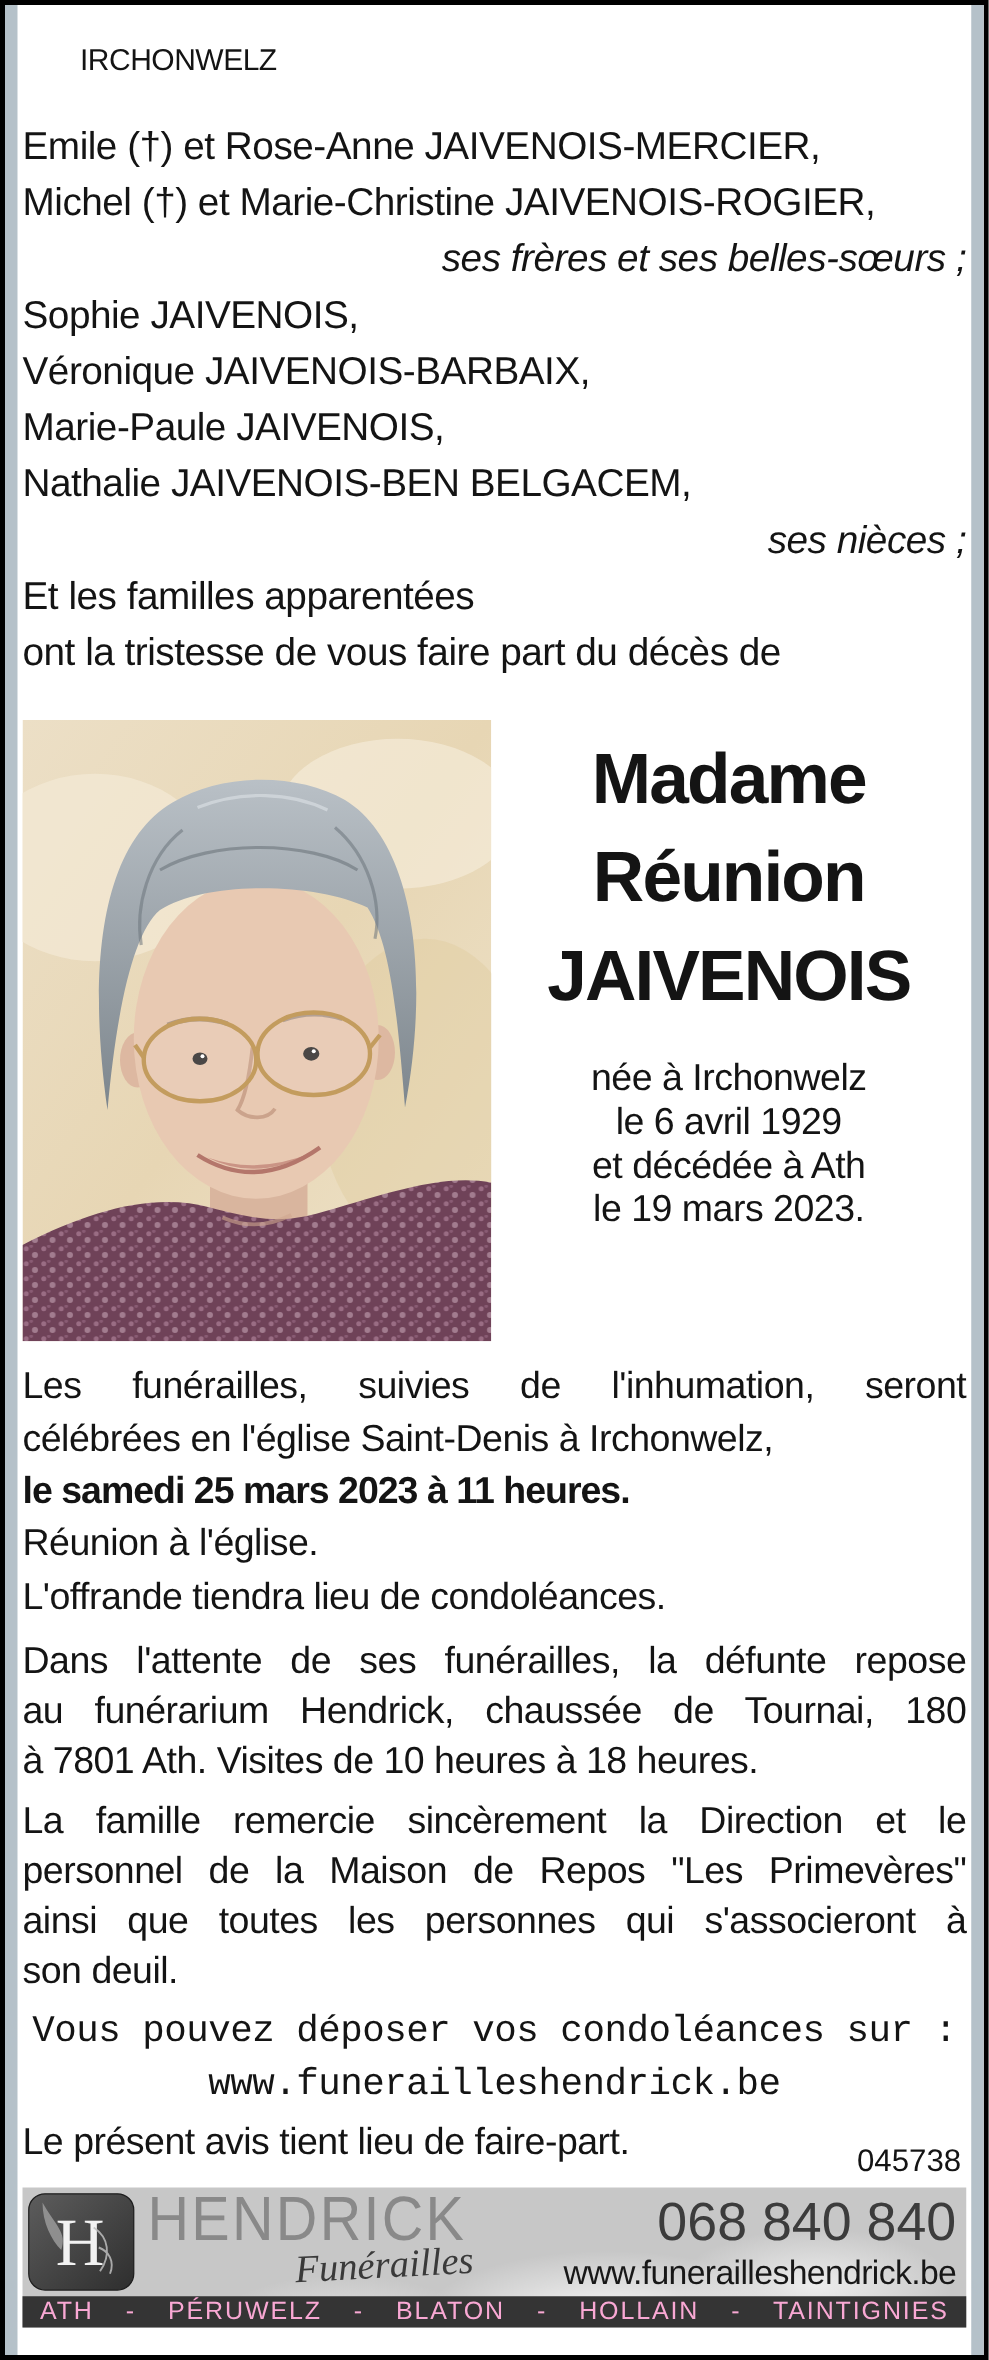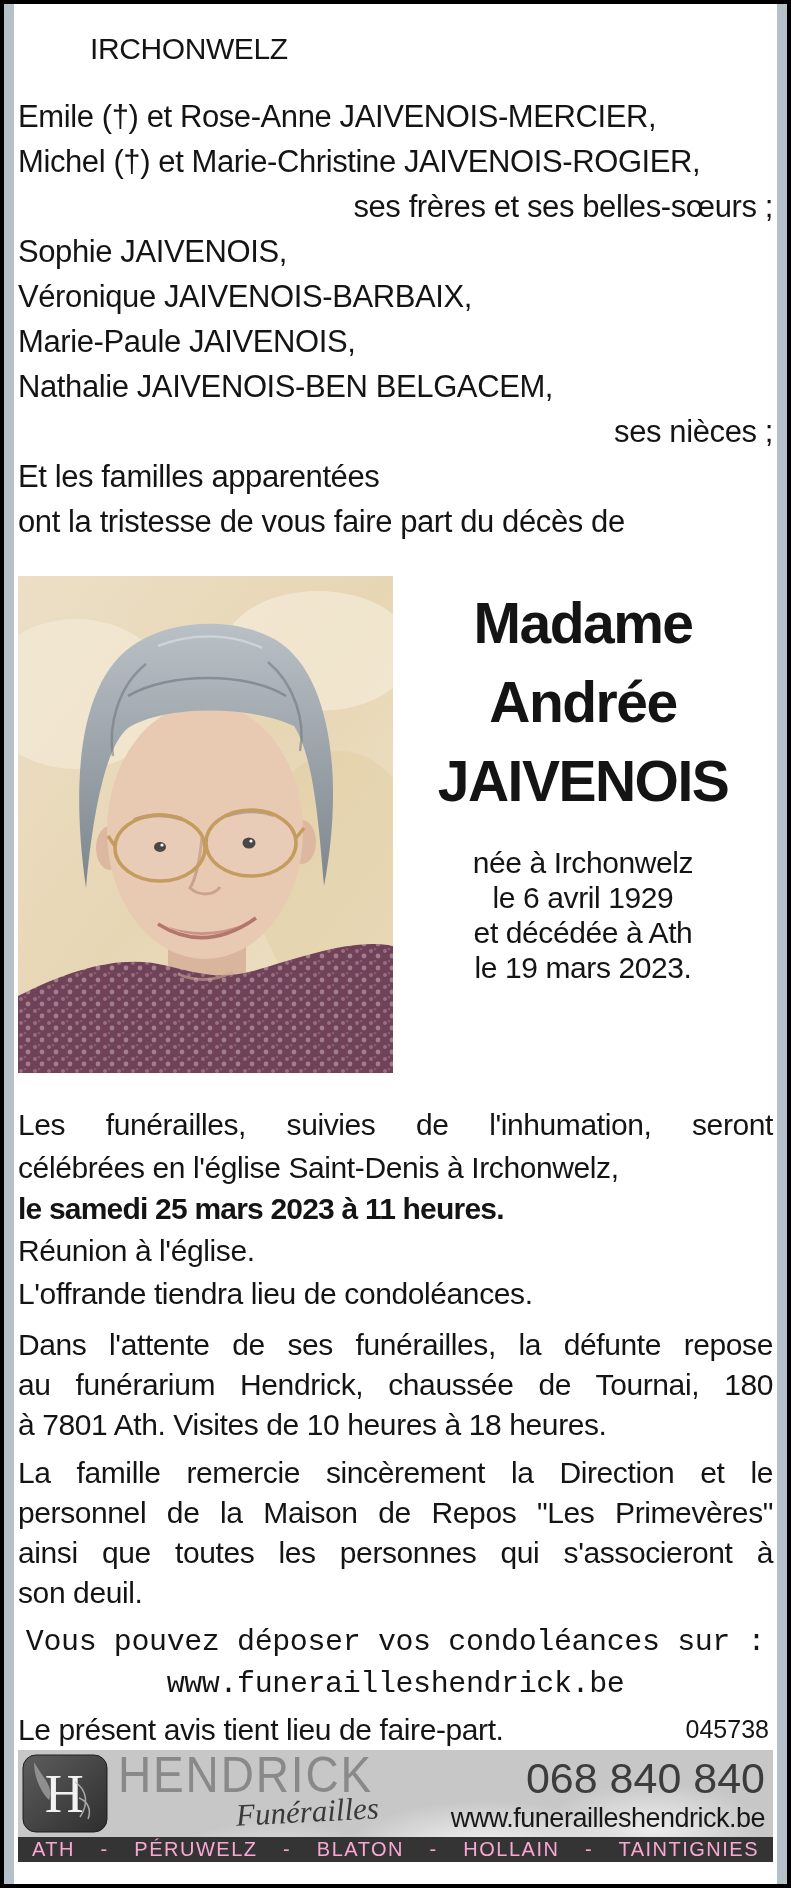--- a/index.html
+++ b/index.html
@@ -6,29 +6,29 @@
   .page{
     position:relative;box-sizing:border-box;
     width:791px;height:1888px;
     border:4px solid #000;background:#fff;overflow:hidden;
     font-family:"Liberation Sans",sans-serif;color:#141414;
     letter-spacing:-0.4px;
   }
   .strip{position:absolute;top:0;bottom:0;width:10px;background:#b5c1c9;}
   .strip.l{left:0}.strip.r{right:0}
   .flow{position:relative;margin:0 14px;}
-  .place{margin:28px 0 0 72px;font-size:30px;line-height:34px;}
+  .place{margin:28px 0 0 46px;font-size:24px;line-height:34px;}
   .lines31{margin-top:28px;font-size:31px;line-height:45px;}
-  .right{text-align:right;}
+  .right{text-align:right;font-style:italic;}
   .photo-row{display:flex;margin-top:32px;}
   .photo{width:375px;height:497px;flex:none;display:block;}
   .tcol{flex:1;text-align:center;padding-top:8px;}
   .tname{font-weight:700;font-size:57px;line-height:79px;letter-spacing:-1.5px;}
   .life{margin-top:24px;font-size:30px;line-height:35px;}
-  .p1{margin-top:30px;font-size:30px;line-height:43px;}
+  .p1{margin-top:14px;font-size:30px;line-height:43px;}
   .bdate{font-weight:700;text-align:left;line-height:40px;letter-spacing:-0.8px;}
   .p2{margin-top:10px;font-size:30px;line-height:40px;}
   .p3{margin-top:8px;font-size:30px;line-height:40px;}
   .j{text-align:justify;text-align-last:justify;}
   .cblock{margin-top:8px;font-size:30px;line-height:42px;text-align:center;font-family:Liberation Mono, monospace;}
   .nline{margin-top:4px;font-size:30px;line-height:42px;text-align:left;}
   .ref{position:absolute;right:18px;bottom:140px;font-size:25px;letter-spacing:0;}
   .banner{
     position:absolute;left:14px;right:14px;bottom:22px;height:112px;
     background:
@@ -123,21 +123,21 @@
         <g stroke="#c39c5e" stroke-width="3.5" fill="rgba(255,255,255,0.07)">
           <ellipse cx="142" cy="272" rx="45" ry="33"></ellipse>
           <ellipse cx="233" cy="267" rx="45" ry="33"></ellipse>
           <line x1="186" y1="265" x2="189" y2="263"></line>
           <line x1="97" y1="270" x2="90" y2="260"></line>
           <line x1="278" y1="262" x2="286" y2="252"></line>
         </g>
       </svg>
       <div class="tcol">
         <div class="tname">Madame</div>
-        <div class="tname">Andrée</div>
+        <div class="tname">Réunion</div>
         <div class="tname">JAIVENOIS</div>
         <div class="life">
           <div>née à Irchonwelz</div>
           <div>le 6 avril 1929</div>
           <div>et décédée à Ath</div>
           <div>le 19 mars 2023.</div>
         </div>
       </div>
     </div>
 

